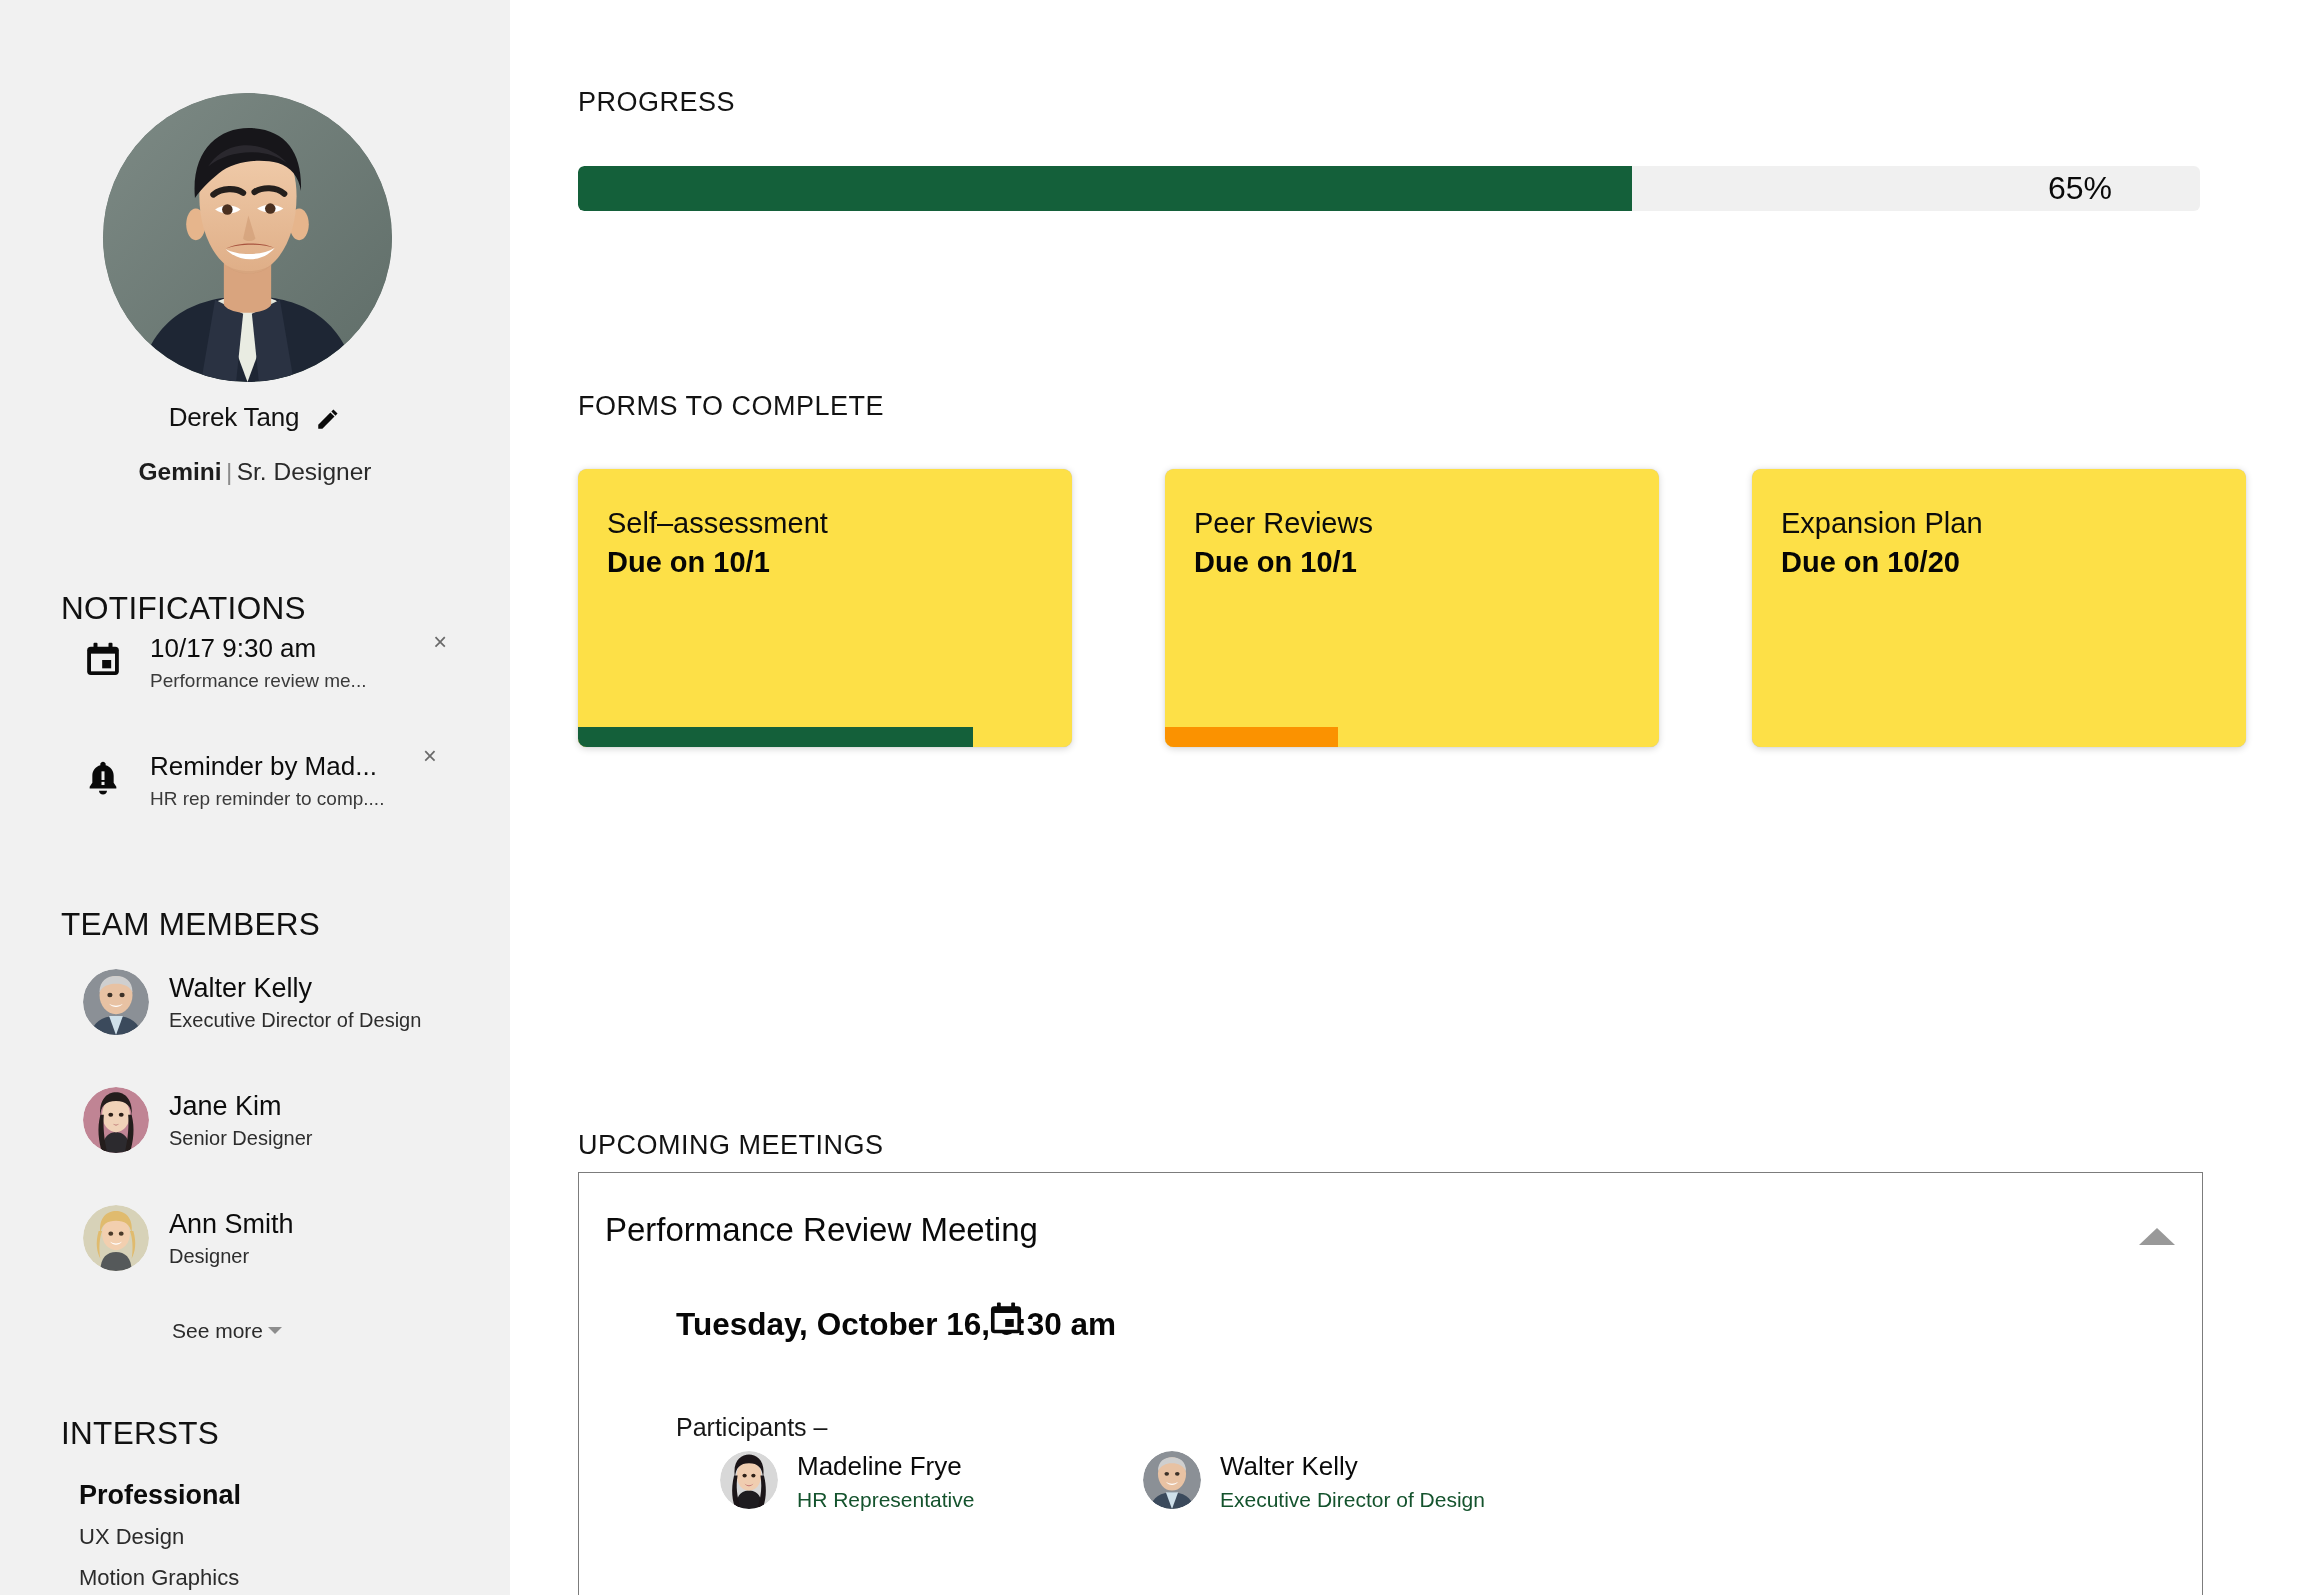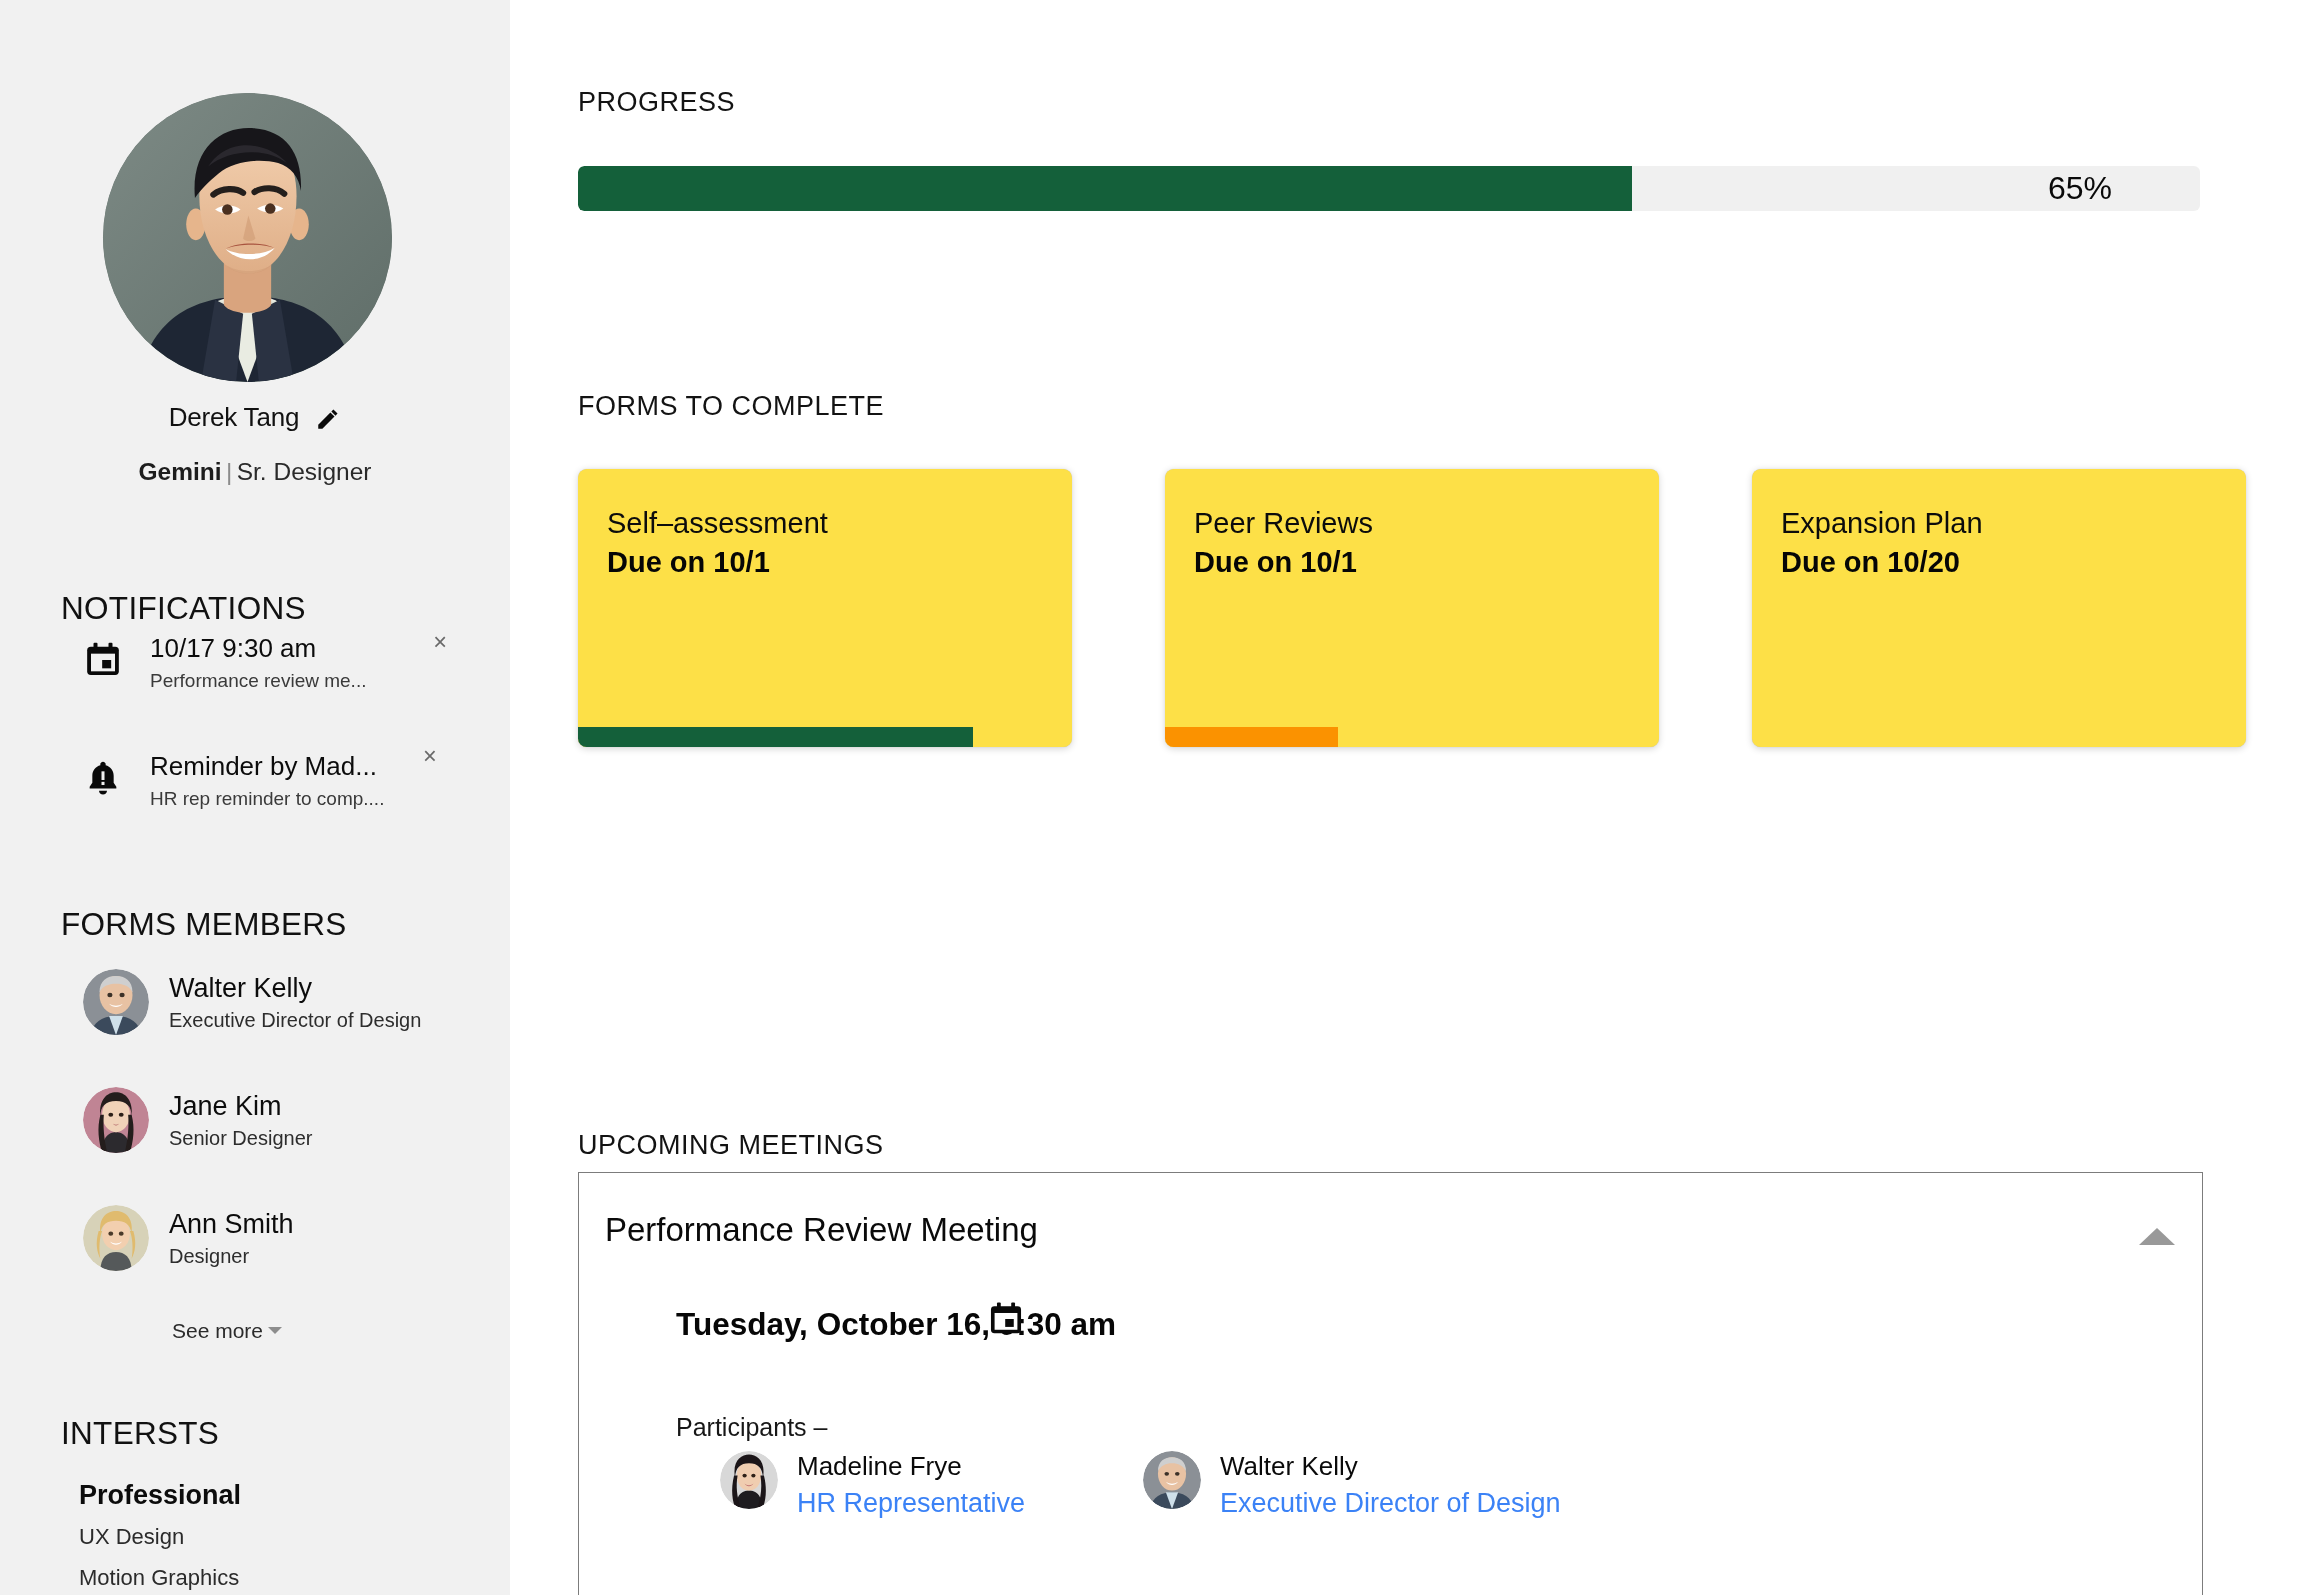--- a/index.html
+++ b/index.html
@@ -400,23 +400,23 @@
     top: 0px;
     font-size: 26px;
     font-weight: 400;
     color: #0a0a0a;
     white-space: nowrap;
   }
   .p-role {
     position: absolute;
     left: 77px;
     top: 37px;
-    font-size: 27px;
-    font-weight: 400;
-    color: #3b82f6;
+    font-size: 21px;
+    font-weight: 400;
+    color: #14532d;
     white-space: nowrap;
   }
 </style>
 </head>
 <body>
 
 <div id="app">
 
   <div class="sidebar">
 
@@ -514,21 +514,21 @@
           <path d="M9.6 19.6c0 1.3 1.1 2.3 2.4 2.3s2.4-1 2.4-2.3z" fill="#0a0a0a"></path>
           <rect x="11.1" y="8" width="1.8" height="5.2" fill="#f1f1f1"></rect>
           <rect x="11.1" y="14.3" width="1.8" height="1.9" fill="#f1f1f1"></rect>
         </svg>
       </span>
       <div class="notif-title">Reminder by Mad...</div>
       <div class="notif-desc">HR rep reminder to comp....</div>
       <div class="notif-close">×</div>
     </div>
 
-    <div class="section-head sb-head-team">FORMS MEMBERS</div>
+    <div class="section-head sb-head-team">TEAM MEMBERS</div>
 
     <div class="member member-0">
       <span class="member-avatar">
         <svg viewBox="0 0 76 76" xmlns="http://www.w3.org/2000/svg">
           <defs>
               <clipPath id="m0c">
                 <circle cx="38" cy="38" r="38"></circle>
               </clipPath>
             </defs>
           <g clip-path="url(#m0c)">

